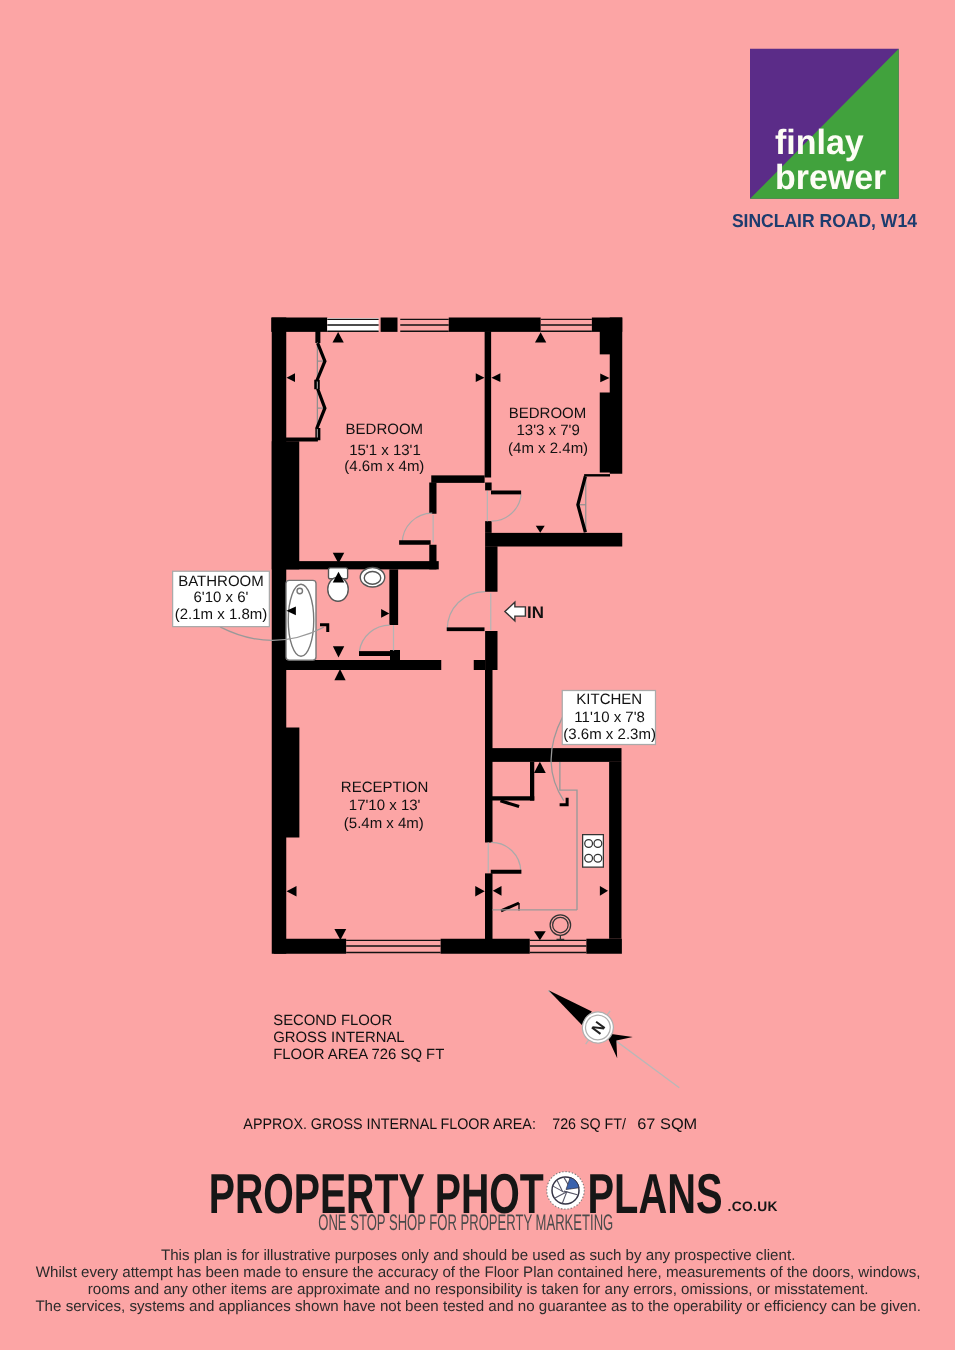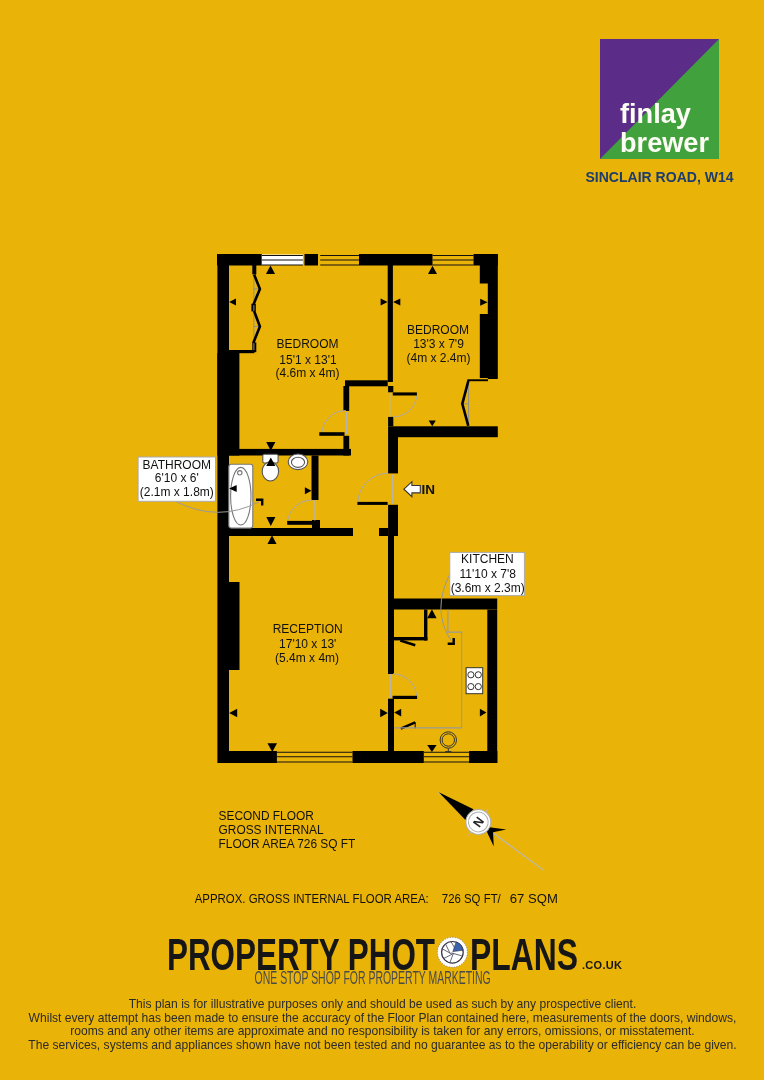--- a/index.html
+++ b/index.html
@@ -1,16 +1,16 @@
 <!DOCTYPE html>
 <html><head>
 <meta charset="utf-8">
 <style>
   html,body{margin:0;padding:0;background:#fff;}
-  #page{position:relative;width:764px;height:1080px;background:#eab308;overflow:hidden;font-family:"Liberation Sans", sans-serif;text-align:right;}
+  #page{position:relative;width:764px;height:1080px;background:#fca5a5;overflow:hidden;font-family:"Liberation Sans", sans-serif;text-align:right;}
   svg text{font-family:"Liberation Sans", sans-serif;}
 </style>
 </head>
 <body>
 <div id="page">
 <svg width="764" height="1080" viewBox="0 0 764 1080">
 
 <g>
 
   <rect x="600" y="39" width="119" height="120" fill="#5b2c88"></rect>

